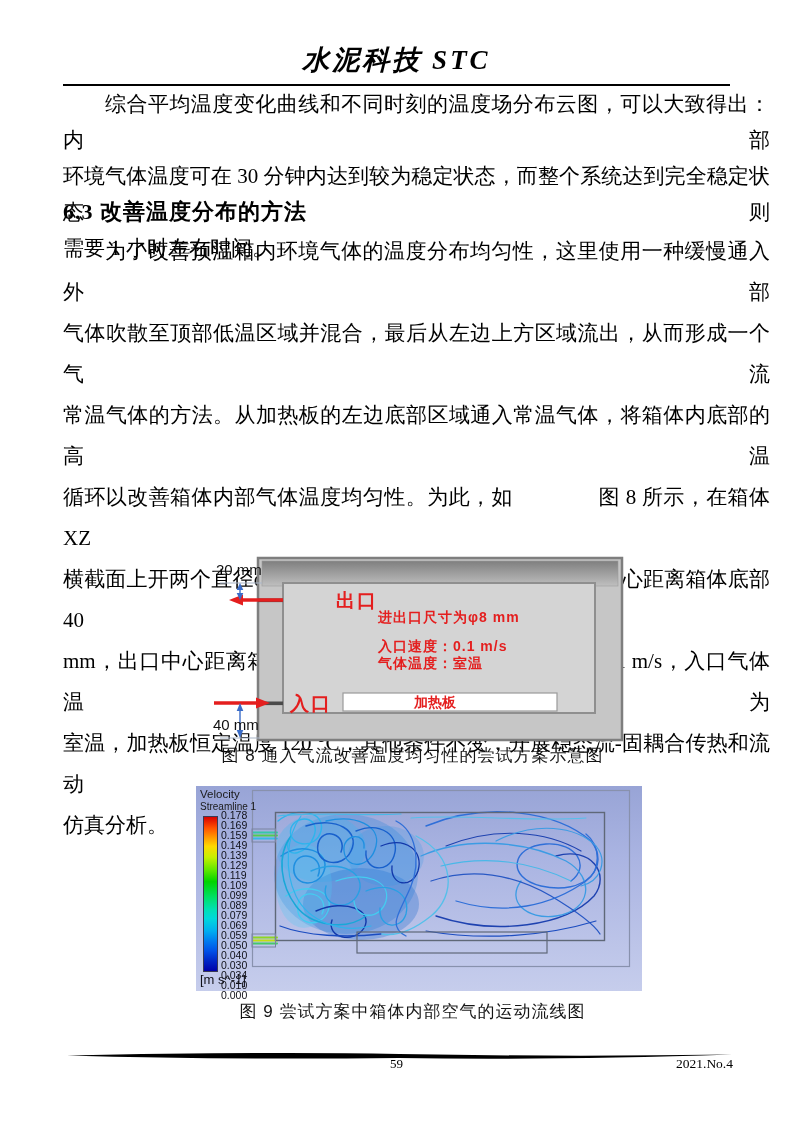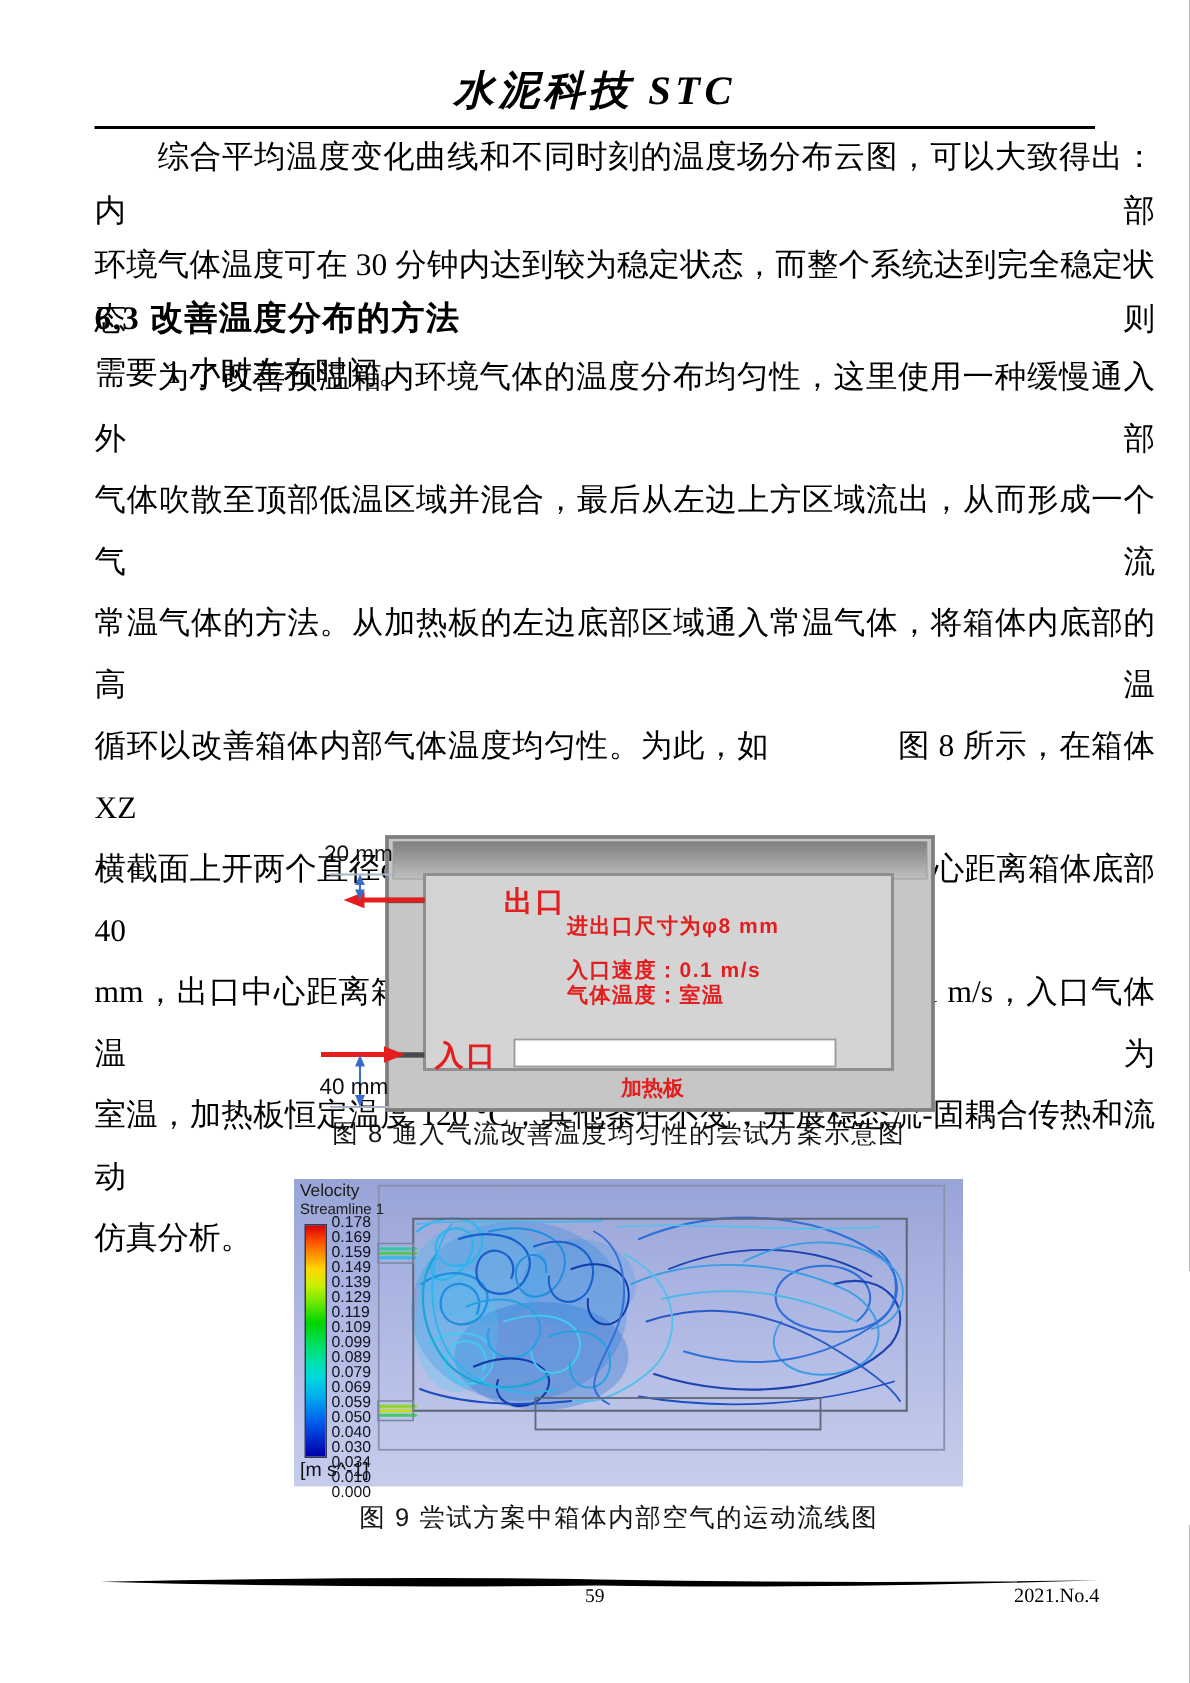--- a/index.html
+++ b/index.html
@@ -33,21 +33,20 @@
   .fig8 svg{position:absolute;left:0;top:0;}
   .fig8-label{position:absolute;font-family:"Liberation Sans","DejaVu Sans",sans-serif;}
   .dim-label{font-size:15px;color:#101010;}
   .red{color:#e41e1e;font-weight:bold;}
   .port-label{font-size:19px;letter-spacing:2px;}
   .note{font-size:14px;letter-spacing:1px;margin-left:32px;}
   .heater-label{
     position:absolute;left:143px;top:141px;width:184px;height:18px;
     text-align:center;font-size:14px;line-height:18px;
     font-family:"Liberation Sans","DejaVu Sans",sans-serif;
-    margin-top:23px;
   }
   .caption{
     position:absolute;left:16px;width:793px;text-align:center;
     font-family:"Liberation Sans","DejaVu Sans",sans-serif;
     font-size:17px;font-weight:400;color:#151515;letter-spacing:1px;
   }
   .caption8{top:744px;}
   .caption9{top:1000px;}
   
   .fig9{

